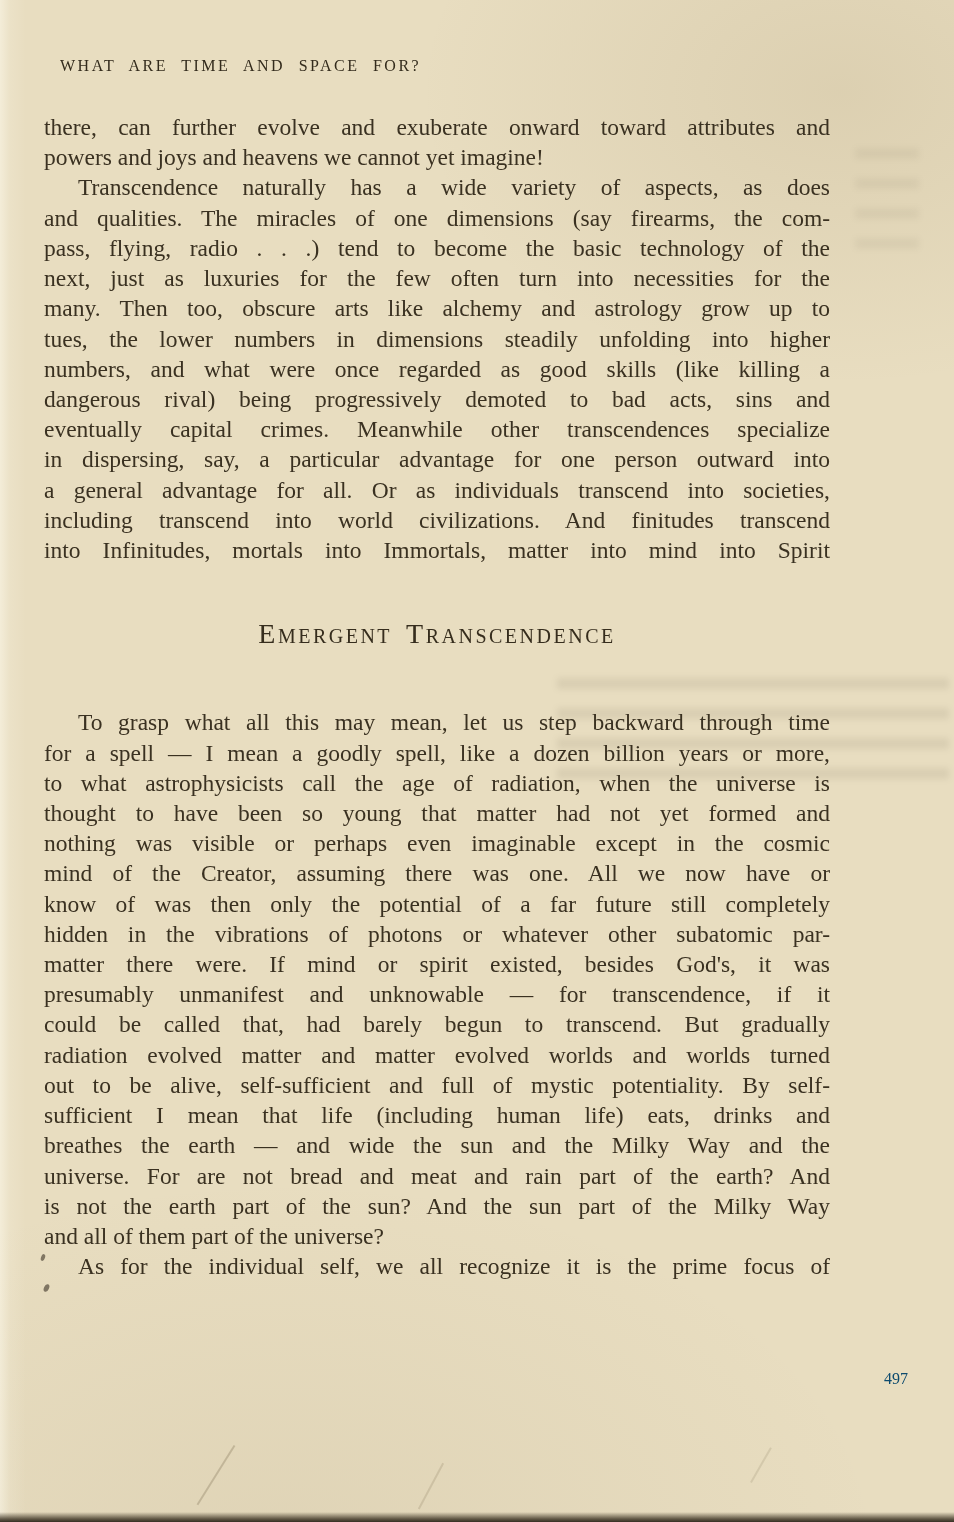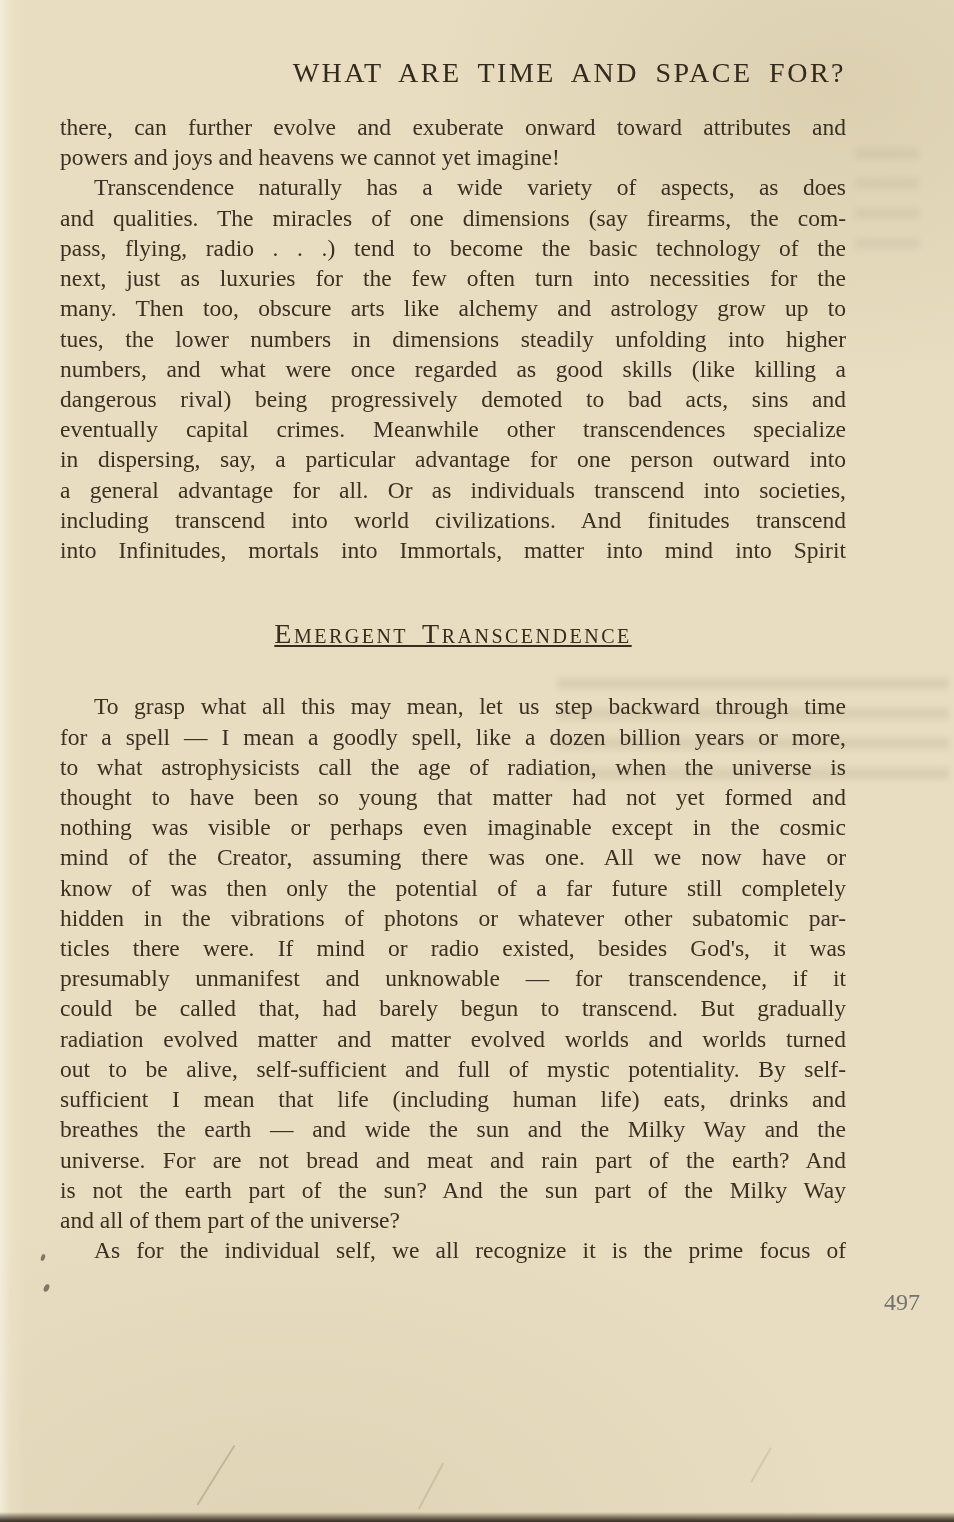--- a/index.html
+++ b/index.html
@@ -15,68 +15,67 @@
       linear-gradient(90deg, rgba(255,252,240,0.5) 0px, rgba(255,252,240,0.15) 10px, rgba(255,252,240,0) 26px),
       radial-gradient(ellipse 600px 420px at 88% 6%, rgba(140,118,76,0.13), rgba(0,0,0,0) 70%),
       radial-gradient(ellipse 800px 500px at 30% 102%, rgba(120,102,66,0.08), rgba(0,0,0,0) 75%);
   }
 
   .running-head {
     position: absolute;
     left: 60px;
     top: 57px;
     width: 786px;
-    text-align: right;
-    font-size: 28px;
+    text-align: left;
+    font-size: 16px;
     letter-spacing: 2.5px;
     word-spacing: 7px;
     color: #332b1c;
     white-space: nowrap;
   }
 
   .body-text {
     position: absolute;
-    left: 60px;
+    left: 44px;
     top: 112px;
     width: 786px;
     font-size: 23.5px;
     color: #3a3121;
   }
 
   .line {
     line-height: 30.22px;
     height: 30.22px;
     text-align: justify;
     text-align-last: justify;
     overflow: hidden;
     white-space: nowrap;
   }
   .line.indent { text-indent: 34px; }
   .line.para-end { text-align-last: left; }
 
   .section-heading {
     margin-top: 52px;
-    margin-bottom: 40px;
+    margin-bottom: 56px;
     height: 34px;
     line-height: 34px;
     text-align: center;
     font-variant: small-caps;
     font-size: 28px;
     letter-spacing: 2.5px;
     word-spacing: 5px;
     color: #362d1d;
-    text-decoration: underline;
   }
 
   .page-number {
     position: absolute;
     left: 884px;
-    top: 1289px;
-    font-size: 24px;
-    color: #737373;
+    top: 1370px;
+    font-size: 16px;
+    color: #0c4a6e;
   }
 
   
   .ghost {
     position: absolute;
     filter: blur(3px);
     opacity: 0.12;
     background: repeating-linear-gradient(
       180deg,
       #6e6550 0px, #6e6550 11px,
@@ -137,21 +136,21 @@
     <div class="line">into Infinitudes, mortals into Immortals, matter into mind into Spirit</div>
     <div class="section-heading">Emergent Transcendence</div>
     <div class="line indent">To grasp what all this may mean, let us step backward through time</div>
     <div class="line">for a spell — I mean a goodly spell, like a dozen billion years or more,</div>
     <div class="line">to what astrophysicists call the age of radiation, when the universe is</div>
     <div class="line">thought to have been so young that matter had not yet formed and</div>
     <div class="line">nothing was visible or perhaps even imaginable except in the cosmic</div>
     <div class="line">mind of the Creator, assuming there was one. All we now have or</div>
     <div class="line">know of was then only the potential of a far future still completely</div>
     <div class="line">hidden in the vibrations of photons or whatever other subatomic par-</div>
-    <div class="line">ticles there were. If mind or radio existed, besides God's, it was</div>
+    <div class="line">matter there were. If mind or spirit existed, besides God's, it was</div>
     <div class="line">presumably unmanifest and unknowable — for transcendence, if it</div>
     <div class="line">could be called that, had barely begun to transcend. But gradually</div>
     <div class="line">radiation evolved matter and matter evolved worlds and worlds turned</div>
     <div class="line">out to be alive, self-sufficient and full of mystic potentiality. By self-</div>
     <div class="line">sufficient I mean that life (including human life) eats, drinks and</div>
     <div class="line">breathes the earth — and wide the sun and the Milky Way and the</div>
     <div class="line">universe. For are not bread and meat and rain part of the earth? And</div>
     <div class="line">is not the earth part of the sun? And the sun part of the Milky Way</div>
     <div class="line para-end">and all of them part of the universe?</div>
     <div class="line indent">As for the individual self, we all recognize it is the prime focus of</div>

